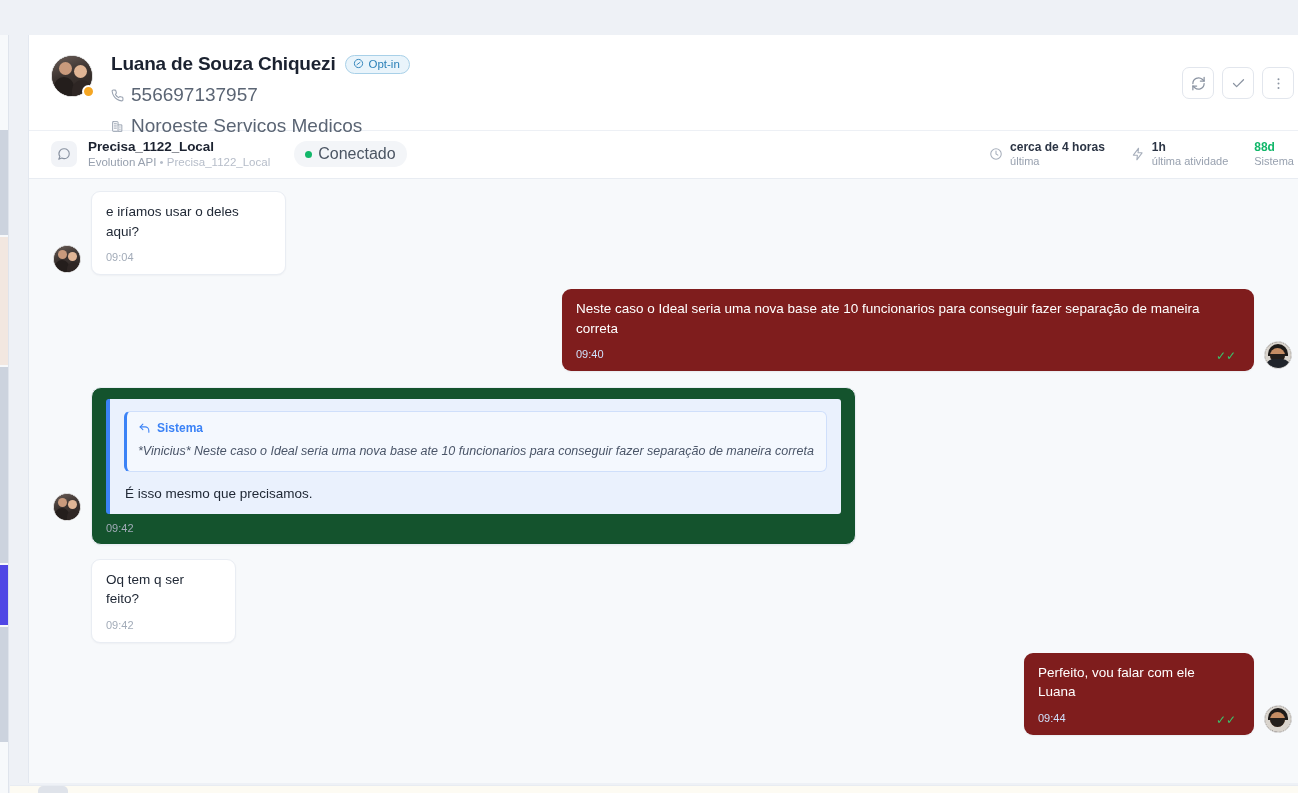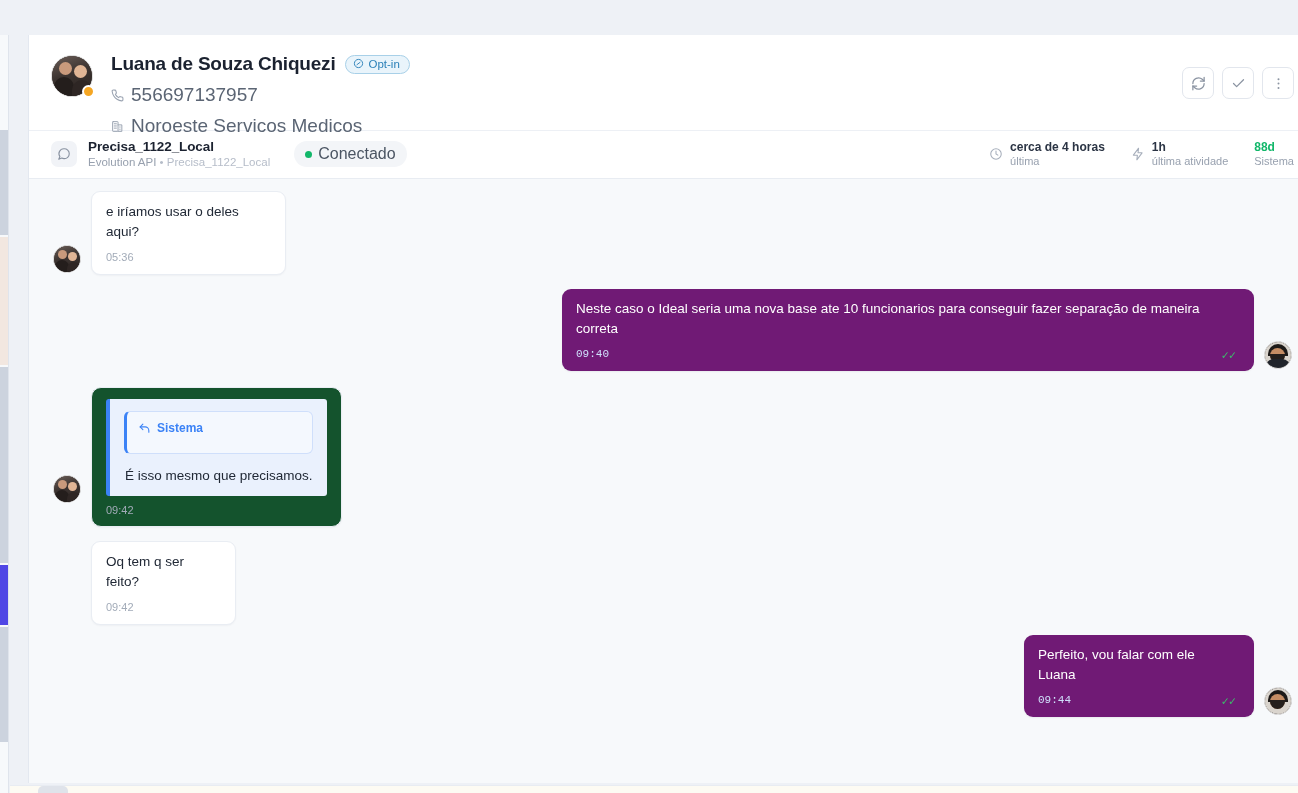--- a/index.html
+++ b/index.html
@@ -146,26 +146,26 @@
     font-size: 13.5px;
     line-height: 1.45;
     position: relative;
   }
   .bubble.in {
     background: #ffffff; color: #212936;
     border: 1px solid #e9edf3;
     box-shadow: 0 1px 2px rgba(16,24,40,.04);
   }
   .bubble.out {
-    background: #701a75; color: #ffffff;
+    background: #7f1d1d; color: #ffffff;
     box-shadow: 0 1px 2px rgba(16,24,40,.06);
   }
   .b-time { font-size: 11px; margin-top: 9px; color: #a2abb8; }
   .bubble.out .b-time { color: #cfe0fb; }
-  .b-foot { display: flex; align-items: flex-end; justify-content: space-between; gap: 24px; font-family: Liberation Mono, monospace; }
+  .b-foot { display: flex; align-items: flex-end; justify-content: space-between; gap: 24px; }
   .ticks { color: #3bbf6a; font-size: 12px; line-height: 1; margin-bottom: 1px; }
 
   
   .syscard {
     background: #14532d; border: 1px solid #eaeef4; border-radius: 10px;
     padding: 0 0 10px 0; max-width: 768px;
     box-shadow: 0 1px 2px rgba(16,24,40,.04);
     overflow: hidden;
   }
   .sysbody {
@@ -340,21 +340,21 @@
       <div class="row" style="margin-bottom:14px;">
         <div class="row-av left">
           <span class="ph-bg"></span>
             <span class="f1"></span>
             <span class="f2"></span>
             <span class="b1"></span>
             <span class="b2"></span>
         </div>
         <div class="bubble in" style="max-width:195px;">
           <div>e iríamos usar o deles aqui?</div>
-          <div class="b-time">05:36</div>
+          <div class="b-time">09:04</div>
         </div>
       </div>
 
       <div class="row out" style="margin-bottom:16px;">
         <div class="bubble out" style="max-width:692px;">
           <div>Neste caso o Ideal seria uma nova base ate 10 funcionarios para conseguir fazer separação de maneira correta</div>
           <div class="b-foot">
             <div class="b-time">09:40</div>
             <div class="ticks">✓✓</div>
           </div>
@@ -381,20 +381,21 @@
         <div class="syscard">
           <div class="sysbody">
             <div class="quote-box">
               <div class="quote-head">
                 <svg width="13" height="13" viewBox="0 0 24 24" fill="none" stroke="currentColor" stroke-width="2" stroke-linecap="round" stroke-linejoin="round">
                   <path d="M9 14 4 9l5-5"></path>
                     <path d="M4 9h9a7 7 0 0 1 7 7v3"></path>
                 </svg>
                 <span>Sistema</span>
               </div>
+              <div class="quote-text">*Vinicius* Neste caso o Ideal seria uma nova base ate 10 funcionarios para conseguir fazer separação de maneira correta</div>
             </div>
             <div class="sys-reply">É isso mesmo que precisamos.</div>
           </div>
           <div class="sys-time">09:42</div>
         </div>
       </div>
 
       <div class="row" style="margin-bottom:10px; padding-left:38px;">
         <div class="bubble in" style="max-width:145px;">
           <div>Oq tem q ser feito?</div>

